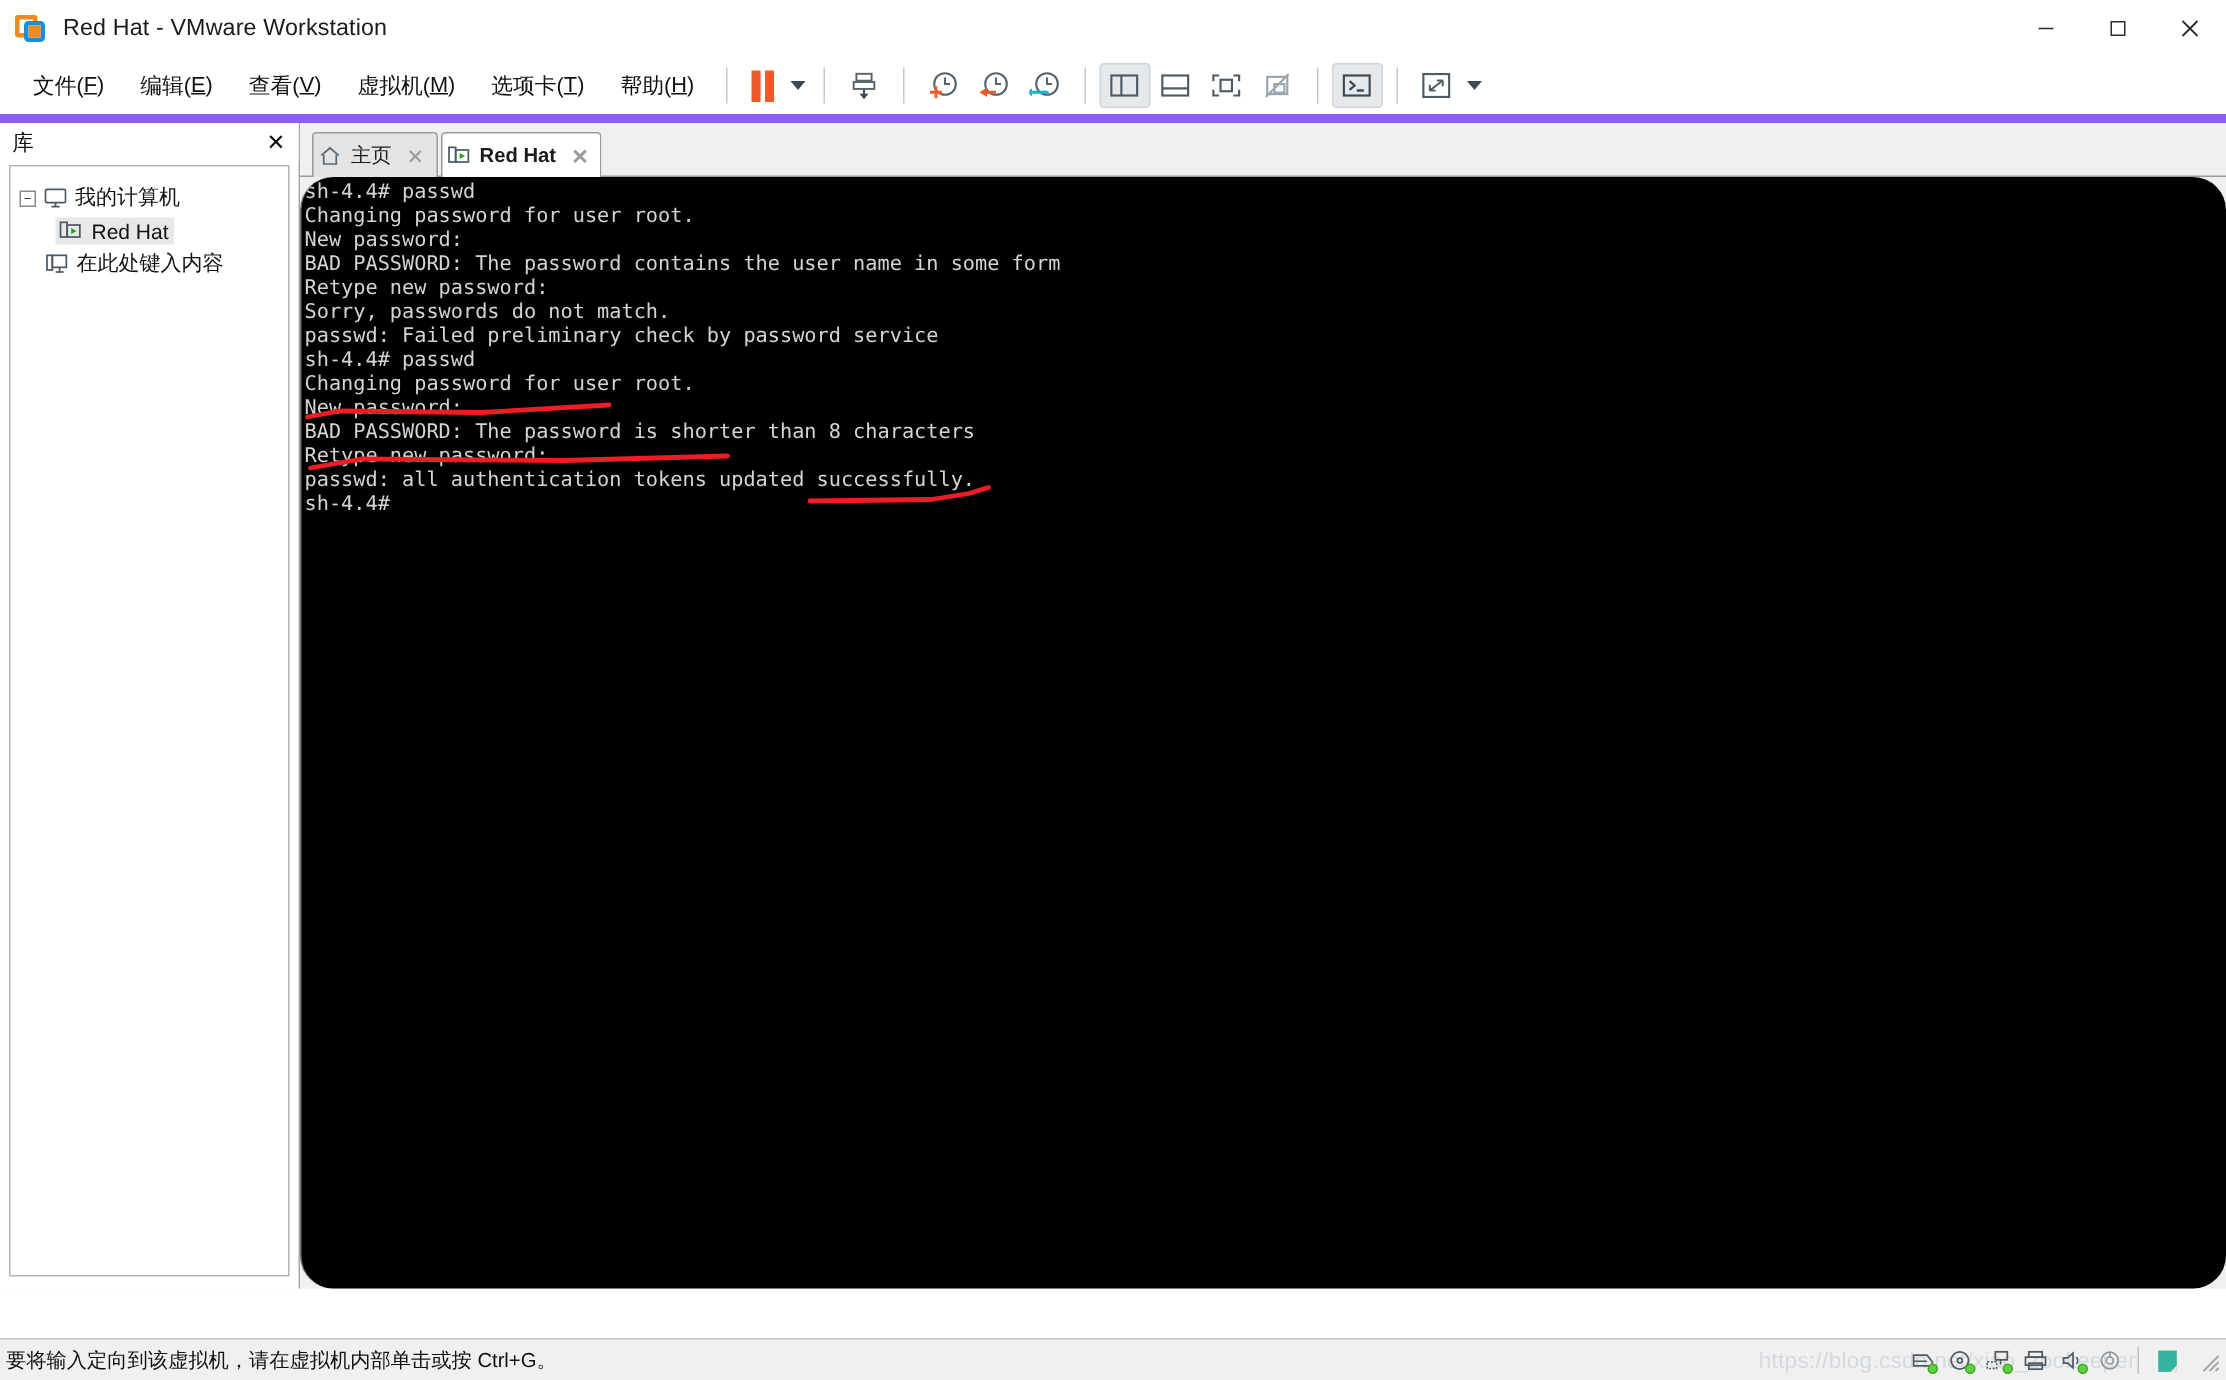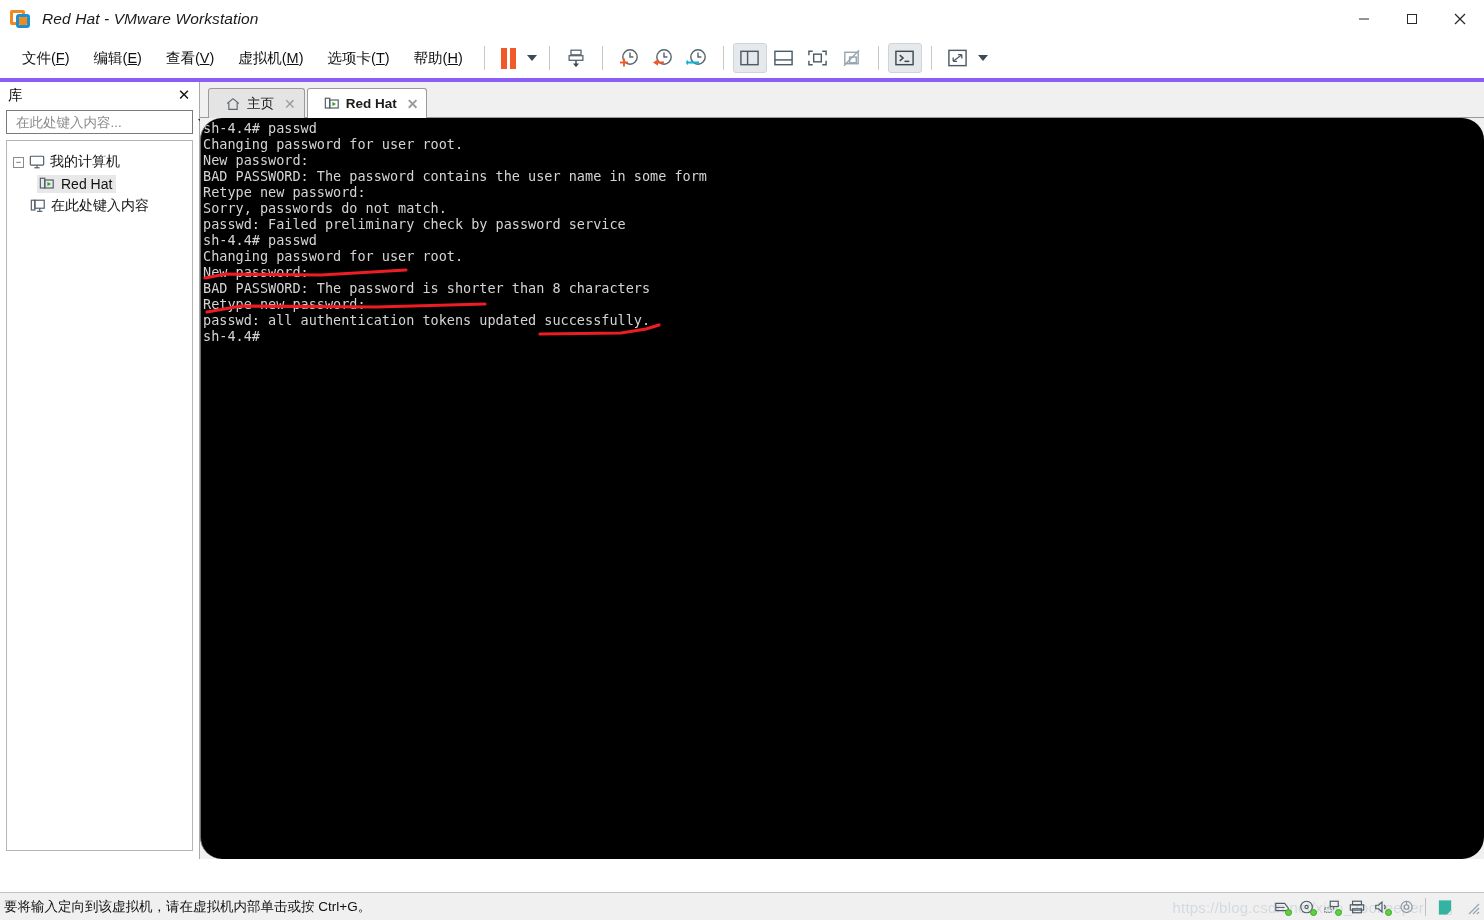--- a/index.html
+++ b/index.html
@@ -16,21 +16,20 @@
     display: flex; flex-direction: column;
   }
 
   
   .titlebar {
     height: 38px; min-height: 38px;
     background: #ffffff;
     display: flex; align-items: center;
     border-bottom: 1px solid #ffffff;
     position: relative;
-    font-style: italic;
   }
   .title-logo { margin-left: 10px; width: 22px; height: 22px; position: relative; }
   .title-logo .sq-o {
     position: absolute; left: 0; top: 2px; width: 15px; height: 15px;
     border: 3px solid #f08a1e; border-radius: 2px; background: #fff;
   }
   .title-logo .sq-b {
     position: absolute; left: 6px; top: 6px; width: 14px; height: 14px;
     border: 3px solid #1a8fd1; border-radius: 3px; background: #fff;
   }
@@ -45,21 +44,21 @@
   .winbtns { position: absolute; right: 0; top: 0; height: 38px; display: flex; }
   .winbtn {
     width: 48px; height: 38px; display: flex; align-items: center; justify-content: center;
     color: #2b2b2b;
   }
 
   
   .menubar {
     height: 44px; min-height: 44px; background: #ffffff;
     display: flex; align-items: center;
-    border-bottom: 4px solid #8b5cf6;
+    border-bottom: 6px solid #8b5cf6;
   }
   .menu-item {
     padding: 0 12px; font-size: 14.5px; color: #111;
     height: 30px; display: flex; align-items: center; white-space: nowrap;
   }
   .menu-item:first-child { margin-left: 10px; }
   .menu-item .und { text-decoration: underline; }
 
   .tb-sep { width: 1px; height: 24px; background: #c8c8c8; margin: 0 9px; }
   .tb-btn {
@@ -120,21 +119,21 @@
   .main { flex: 1; display: flex; flex-direction: column; min-width: 0; background: #f0f0f0; }
   .tabstrip {
     height: 36px; min-height: 36px; background: #f0f0f0;
     display: flex; align-items: flex-end; padding-left: 8px; position: relative;
   }
   .tabstrip::after {
     content: ""; position: absolute; left: 0; right: 0; bottom: 0; height: 1px; background: #9a9a9a;
   }
   .tab {
     height: 30px; display: flex; align-items: center; gap: 6px;
-    padding: 0 8px 0 16px; font-size: 13.5px; color: #1b1b1b;
+    padding: 0 8px 0 3px; font-size: 13.5px; color: #1b1b1b;
     border: 1px solid #9a9a9a; border-bottom: none;
     background: #e4e4e4; margin-right: 2px; position: relative; z-index: 1;
     border-radius: 3px 3px 0 0;
   }
   .tab.active { background: #ffffff; font-weight: bold; z-index: 3; }
   .tab .tabclose { color: #9a9a9a; font-size: 14px; margin-left: 4px; }
   .vm-screen {
     flex: 1; background: #000000; position: relative; overflow: hidden;
     border-left: 1px solid #6f6f6f;
     border-radius: 22px;
@@ -338,30 +337,20 @@
       <span class="caret"></span>
     </div>
   </div>
 
   <div class="bodyrow">
 
     <div class="sidebar">
       <div class="lib-head">
         <span class="lib-title">库</span>
         <span class="lib-close">✕</span>
-      </div>
-      <div class="search-wrap">
-        <div class="search-box">
-          <svg width="15" height="15" viewBox="0 0 16 16">
-            <circle cx="6.8" cy="6.5" r="4.4" fill="none" stroke="#4d5b66" stroke-width="1.2"></circle>
-            <line x1="10.1" y1="10" x2="14" y2="14.2" stroke="#4d5b66" stroke-width="1.2"></line>
-          </svg>
-          <input class="search-input" value="" placeholder="在此处键入内容..." style="">
-          <span class="caret" style="border-top-color:#2b2b2b"></span>
-        </div>
       </div>
       <div class="tree">
         <div class="tree-row">
           <span class="expander">−</span>
           <svg width="16" height="16" viewBox="0 0 18 18">
             <rect x="1.5" y="2.5" width="15" height="10" rx="1" fill="none" stroke="#4d5b66" stroke-width="1.3"></rect>
             <line x1="6" y1="15.5" x2="12" y2="15.5" stroke="#4d5b66" stroke-width="1.3"></line>
             <line x1="9" y1="12.5" x2="9" y2="15.5" stroke="#4d5b66" stroke-width="1.3"></line>
           </svg>
           <span>我的计算机</span>

